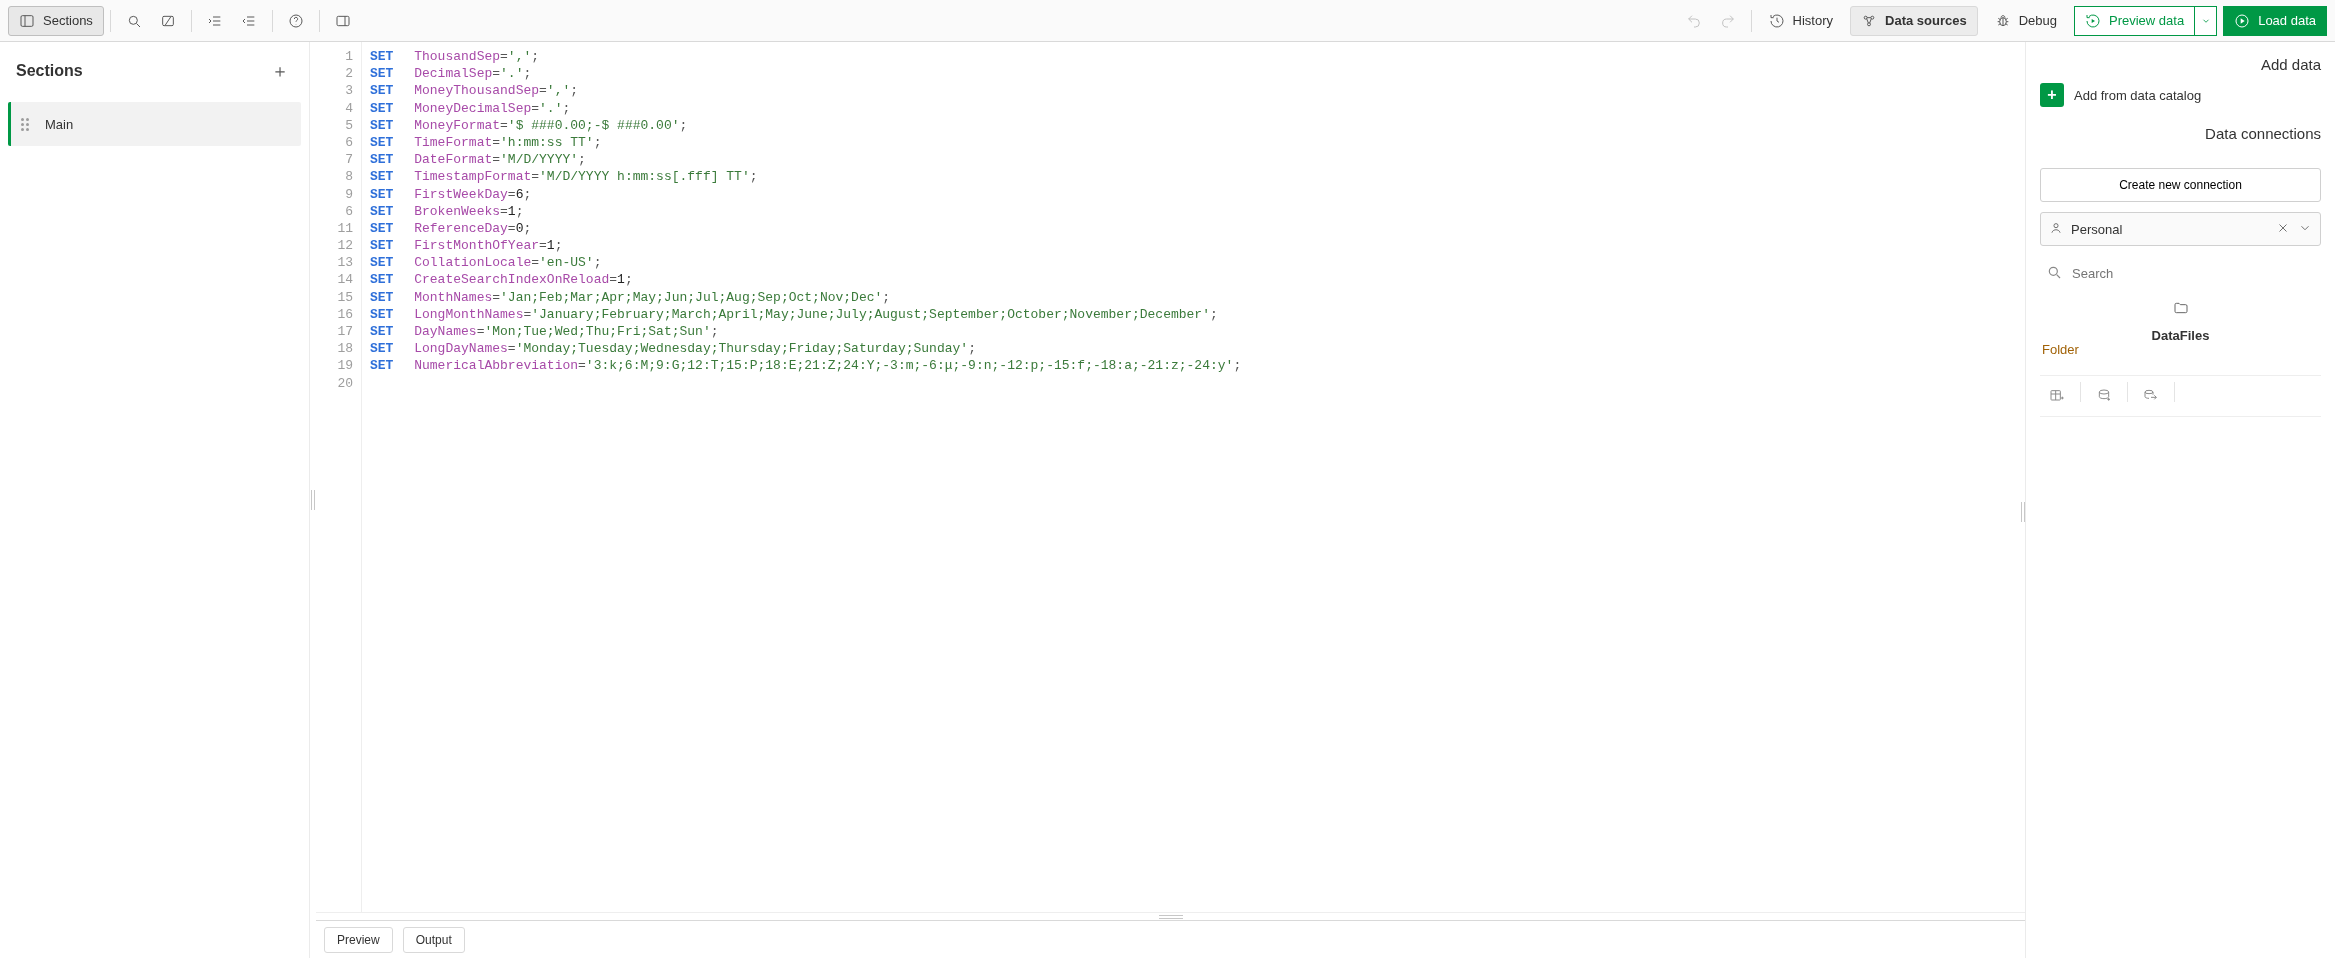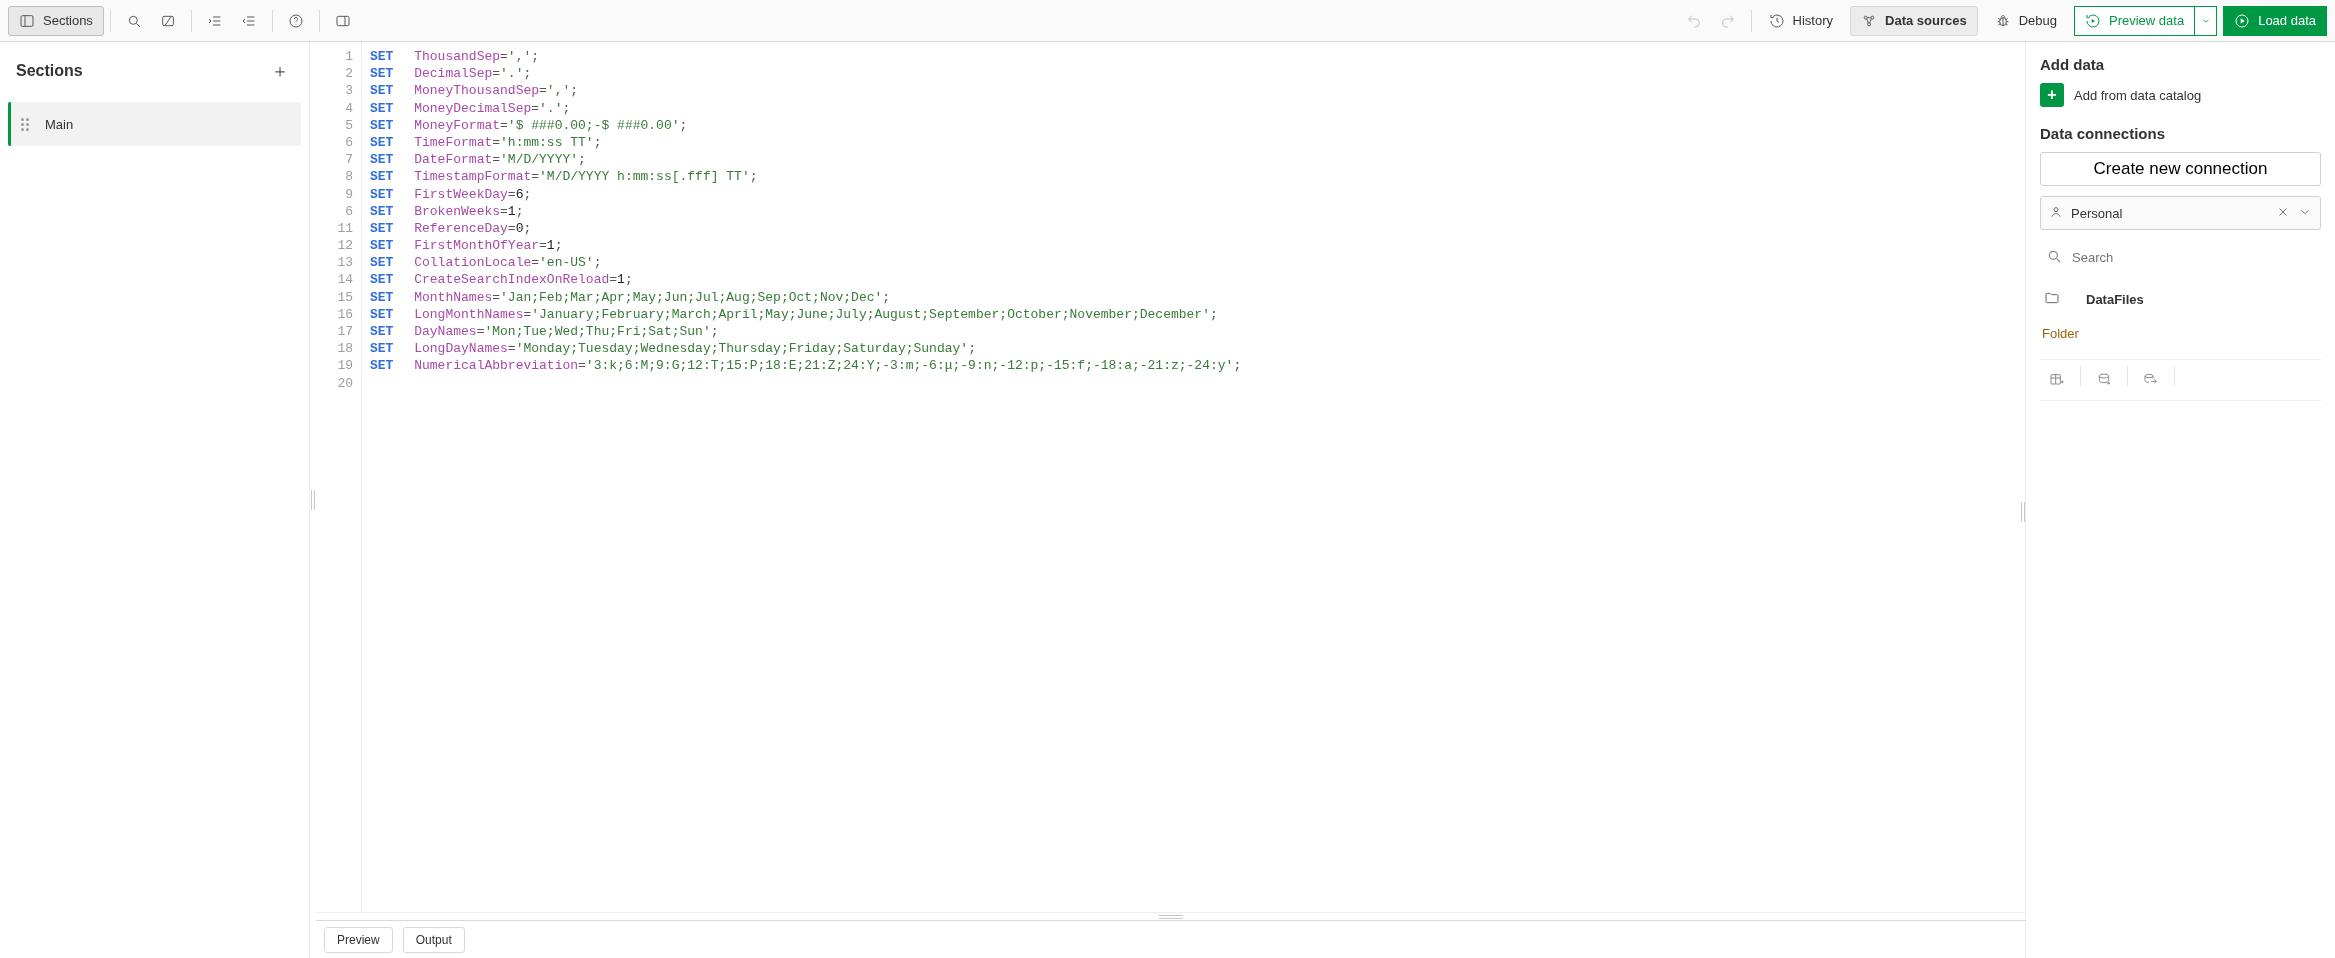--- a/index.html
+++ b/index.html
@@ -73,31 +73,31 @@
   .hsplit::before{content:"";width:24px;height:2px;border-top:1px solid #c7c7c7;border-bottom:1px solid #c7c7c7;}
 
   
   .bottom-bar{height:38px;border-top:1px solid #d9d9d9;display:flex;align-items:center;padding:0 8px;gap:10px;}
   .bottom-tab{height:26px;padding:0 12px;border:1px solid #d9d9d9;border-radius:3px;background:#fff;cursor:pointer;display:inline-flex;align-items:center;font-size:12px;color:#333;}
 
   
   .right-panel{width:310px;border-left:1px solid #ebebeb;padding:14px 14px 0 14px;display:flex;flex-direction:column;gap:10px; position:relative;}
   .right-splitter{position:absolute;left:-6px;top:50%;width:6px;height:24px;display:flex;align-items:center;justify-content:center;}
   .right-splitter::before{content:"";width:2px;height:20px;border-left:1px solid #c7c7c7;border-right:1px solid #c7c7c7;}
-  .right-panel h3{font-size:15px;font-weight:700;}
+  .right-panel h3{font-size:15px;font-weight:400;text-align:right;}
   .catalog-row{display:flex;align-items:center;gap:10px;cursor:pointer;}
   .sq-plus{width:24px;height:24px;background:#009845;color:#fff;border-radius:3px;display:inline-flex;align-items:center;justify-content:center;font-size:16px;font-weight:bold;}
-  .conn-btn{height:34px;border:1px solid #d0d0d0;border-radius:3px;background:#fff;cursor:pointer;width:100%;font-size:17px;}
+  .conn-btn{height:34px;border:1px solid #d0d0d0;border-radius:3px;background:#fff;cursor:pointer;width:100%;font-size:12px;margin-top:16px;}
   .space-row{display:flex;align-items:center;gap:8px;height:34px;border:1px solid #d0d0d0;border-radius:3px;padding:0 8px;background:#fafafa;}
   .space-row .sx{margin-left:auto;display:flex;gap:8px;align-items:center;}
   .space-row svg{width:14px;height:14px;stroke:#666;stroke-width:1.6;fill:none;}
   .search-row{display:flex;align-items:center;gap:10px;height:34px;padding:0 6px;color:#888;}
   .search-row svg{width:16px;height:16px;stroke:#888;stroke-width:1.8;fill:none;}
   .search-row input{border:none;outline:none;flex:1;font-size:13px;color:#333;background:transparent;}
-  .folder-row{display:flex;align-items:center;gap:26px;height:30px;padding:0 4px;cursor:pointer;}
+  .folder-row{display:flex;align-items:center;gap:9px;height:30px;padding:0 4px;cursor:pointer;flex-direction:column;}
   .folder-row svg{width:16px;height:16px;stroke:#666;stroke-width:1.5;fill:none;}
   .folder-label{font-size:13px;color:#a16207;padding:2px 0 6px 2px;}
   .action-icons{display:flex;gap:6px;border-top:1px solid #eee;border-bottom:1px solid #eee;padding:6px 0;margin-top:2px;}
   .action-icons button{width:34px;height:28px;border:none;background:transparent;cursor:pointer;display:inline-flex;align-items:center;justify-content:center;}
   .action-icons svg{width:16px;height:16px;stroke:#8a8a8a;stroke-width:1.5;fill:none;}
   .action-icons .vdiv{width:1px;height:20px;background:#e4e4e4;}
 </style>
 </head>
 <body>
 

